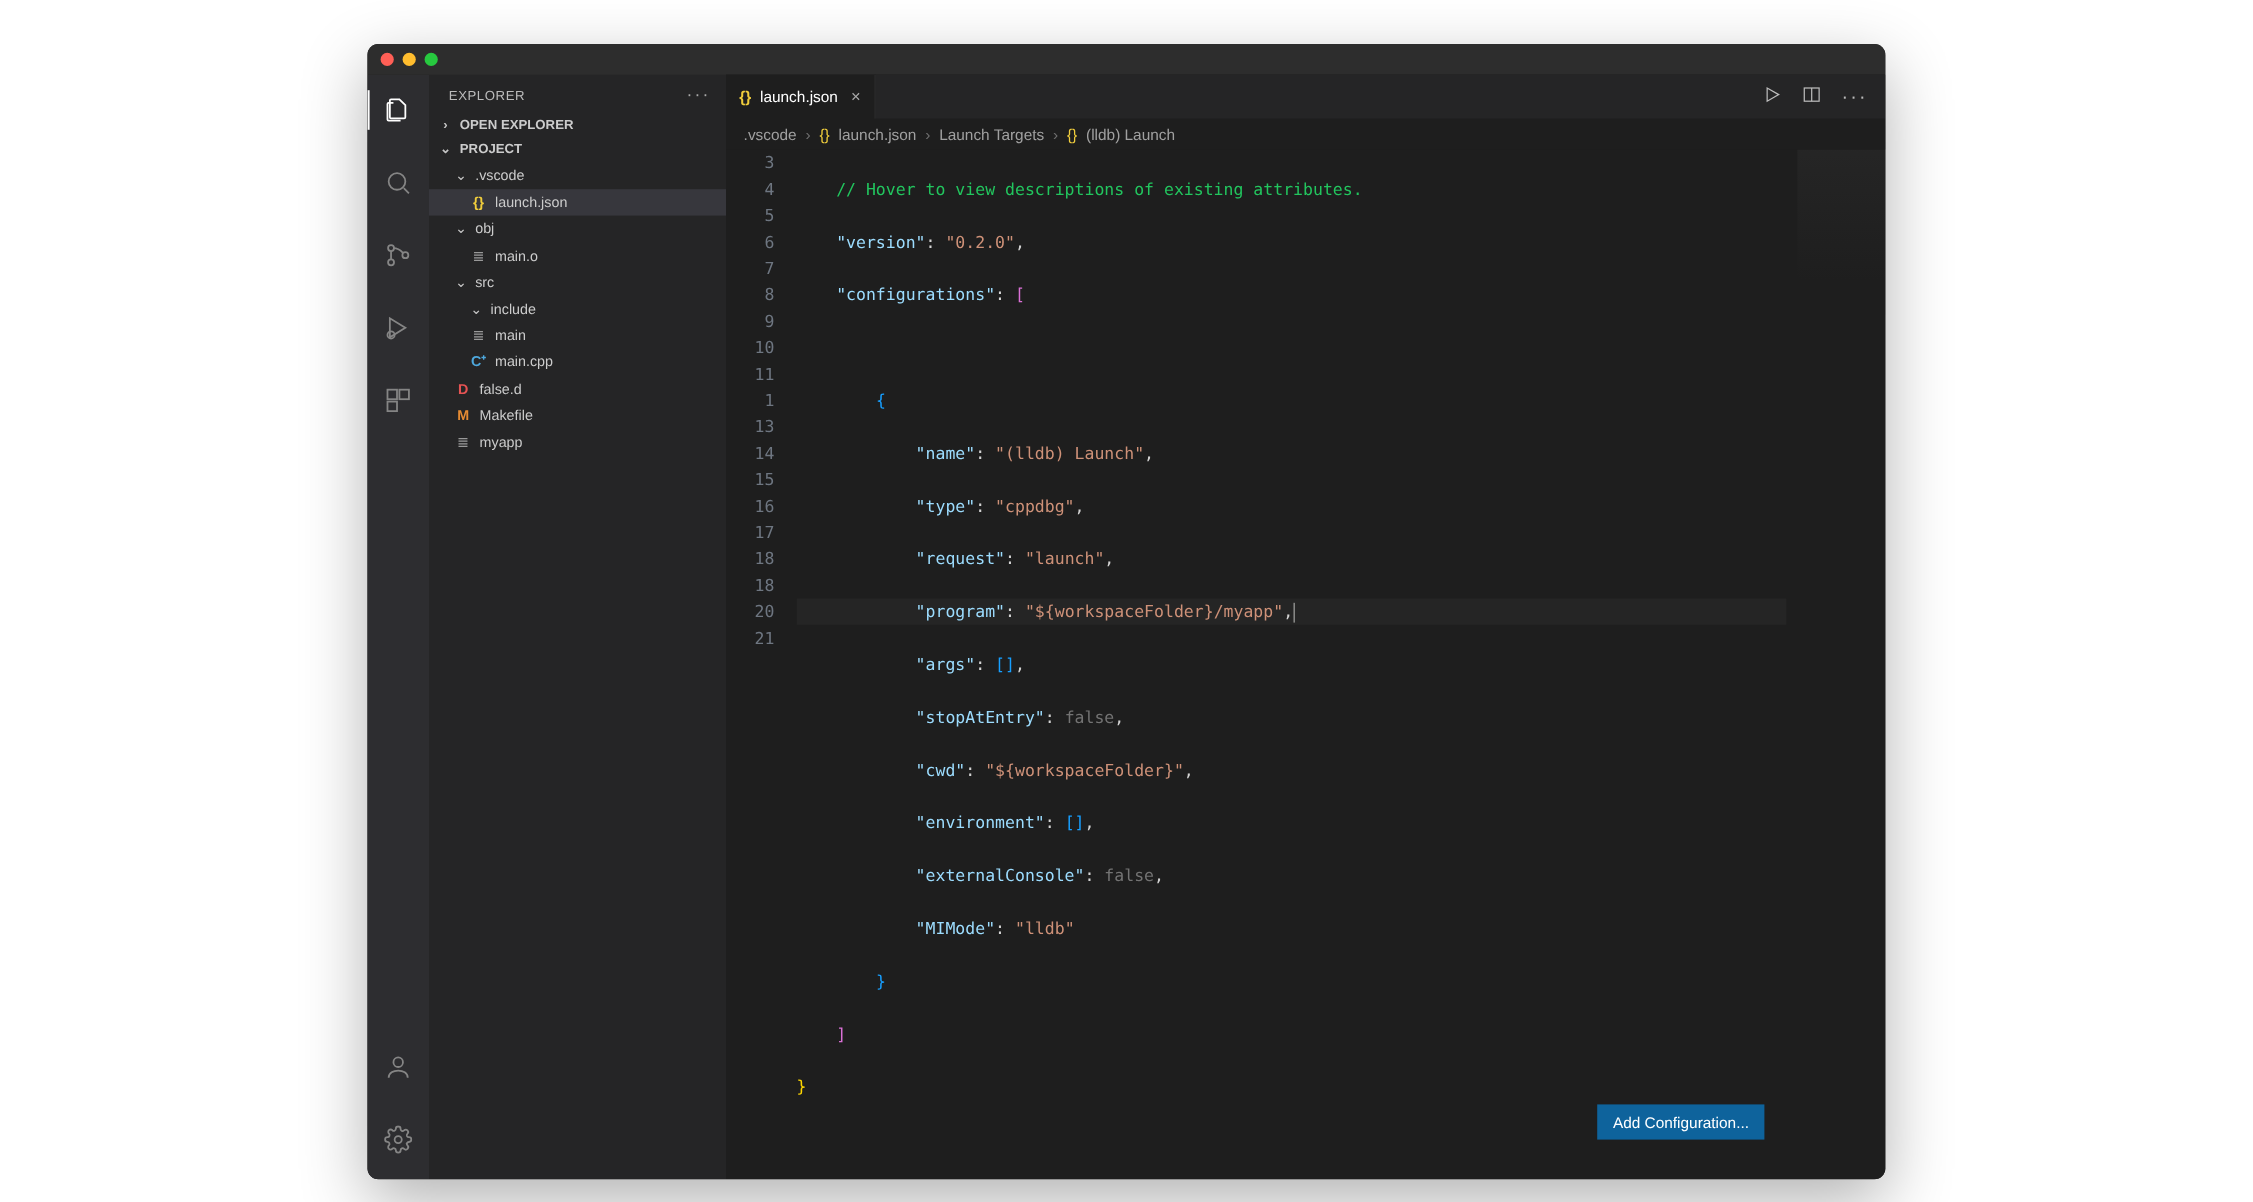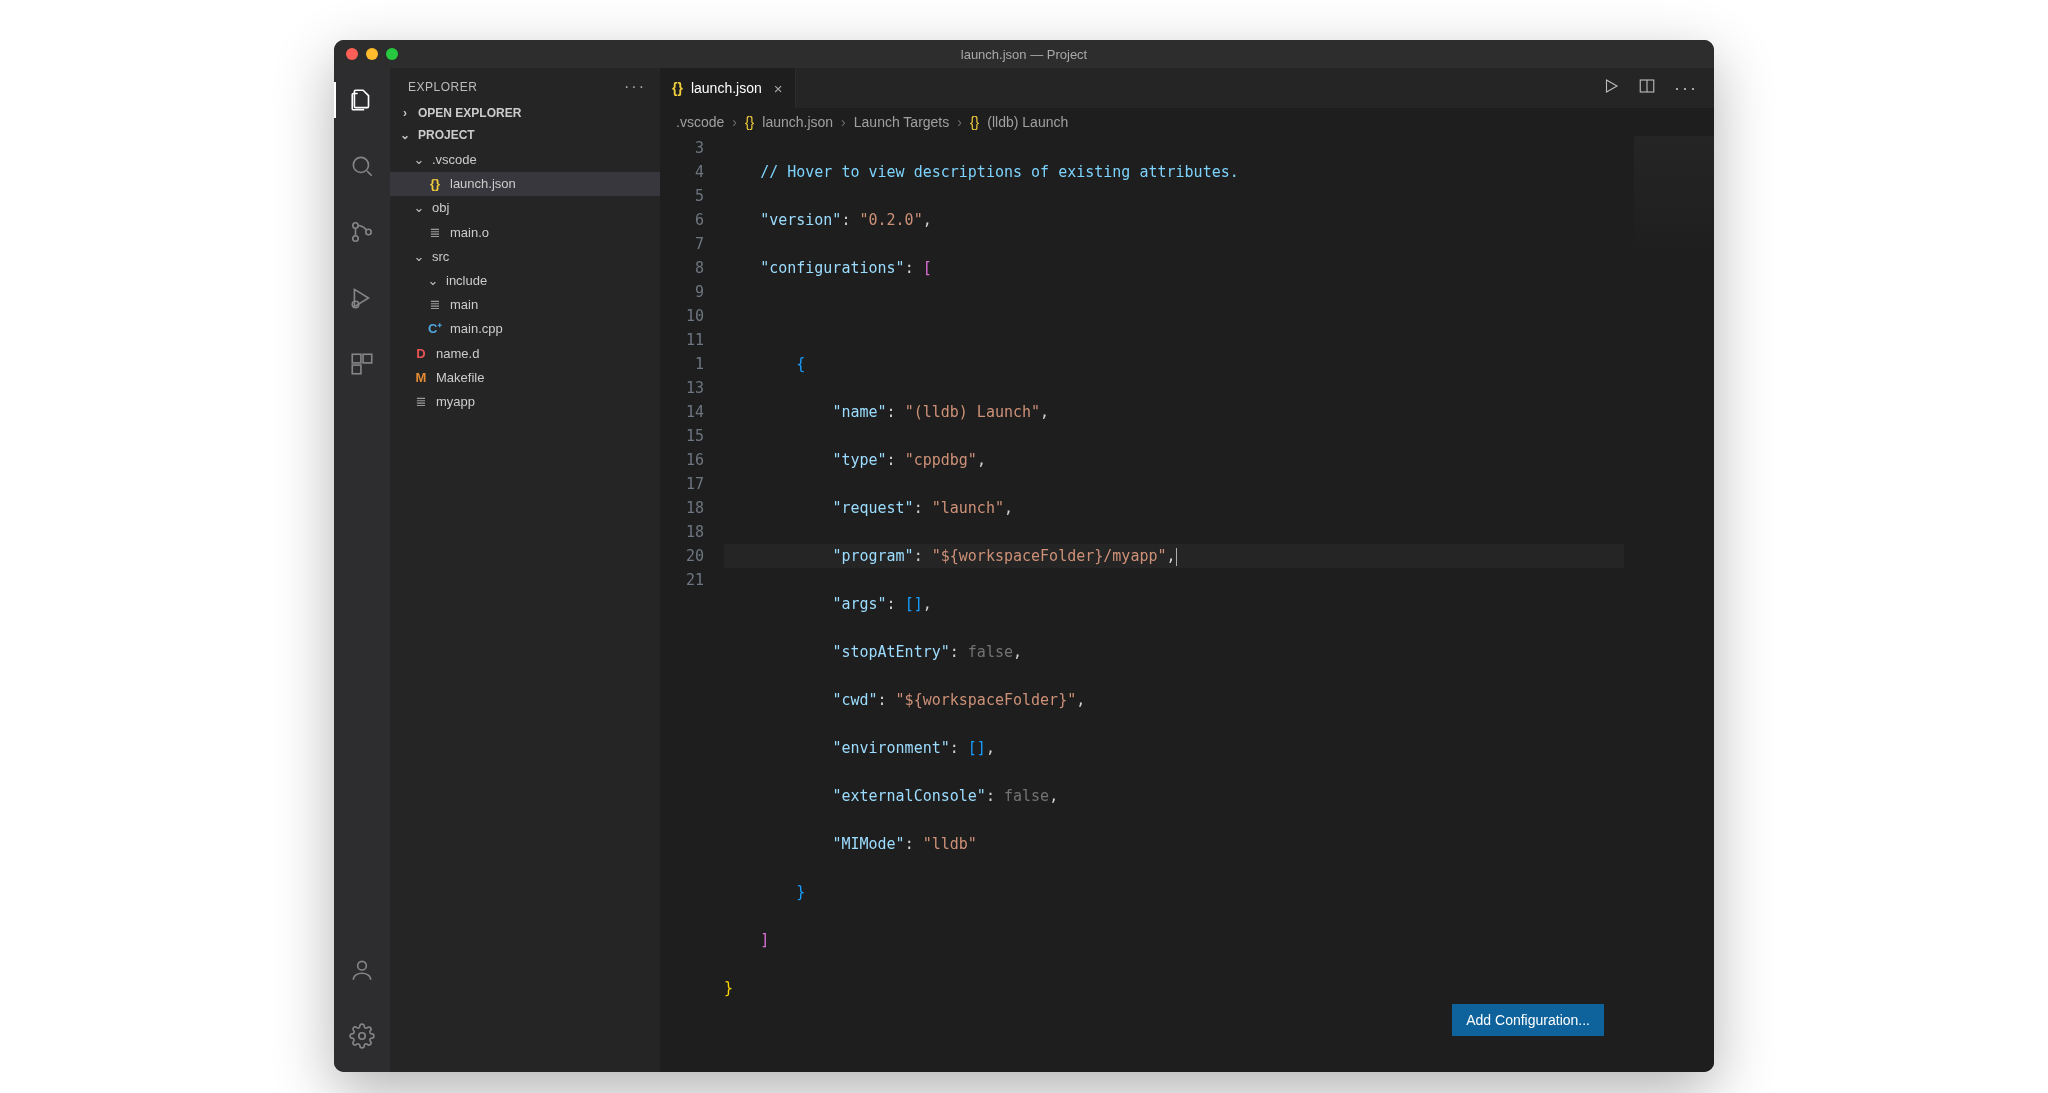--- a/index.html
+++ b/index.html
@@ -166,21 +166,21 @@
 .code {
   flex: 1;
   color: #d4d4d4;
   position: relative;
   padding-right: 90px;
   white-space: pre;
   overflow: hidden;
 }
 .code-line { height: 24px; display: block; }
 .code-line.current { background: rgba(255,255,255,0.03); }
-.tok-comment { color: #7dd3fc; }
+.tok-comment { color: #22c55e; }
 .tok-key { color: #9cdcfe; }
 .tok-string { color: #ce9178; }
 .tok-bool { color: #737373; }
 .tok-punct { color: #d4d4d4; }
 .tok-bracket-y { color: #ffd700; }
 .tok-bracket-p { color: #da70d6; }
 .tok-bracket-b { color: #179fff; }
 .tok-link { color: #6a9955; text-decoration: underline; }
 .cursor { display: inline-block; width: 1px; height: 18px; background: #aeafad; vertical-align: middle; }
 
@@ -204,21 +204,20 @@
 </head>
 <body>
 
 <div class="window">
   <div class="titlebar">
     <div class="traffic-lights">
       <div class="traffic-light tl-close"></div>
       <div class="traffic-light tl-min"></div>
       <div class="traffic-light tl-max"></div>
     </div>
-    <div class="title-text">launch.json — Project</div>
   </div>
 
   <div class="body-row">
 
     <div class="activitybar">
       <div class="activity-top">
         <div class="activity-item active">
           <svg viewBox="0 0 24 24" fill="none" stroke="currentColor" stroke-width="1.5">
               <path d="M13 3H6a1 1 0 0 0-1 1v14a1 1 0 0 0 1 1h11a1 1 0 0 0 1-1V8l-5-5z"></path>
               <path d="M8 6H4a1 1 0 0 0-1 1v13a1 1 0 0 0 1 1h10"></path>
@@ -309,21 +308,21 @@
         <div class="tree-row indent-2">
             <span class="icon file-icon">≣</span>
             <span>main</span>
           </div>
         <div class="tree-row indent-2">
             <span class="icon cpp-icon">C⁺</span>
             <span>main.cpp</span>
           </div>
         <div class="tree-row indent-1">
             <span class="icon d-icon">D</span>
-            <span>name.d</span>
+            <span>false.d</span>
           </div>
         <div class="tree-row indent-1">
             <span class="icon m-icon">M</span>
             <span>Makefile</span>
           </div>
         <div class="tree-row indent-1">
             <span class="icon file-icon">≣</span>
             <span>myapp</span>
           </div>
       </div>

